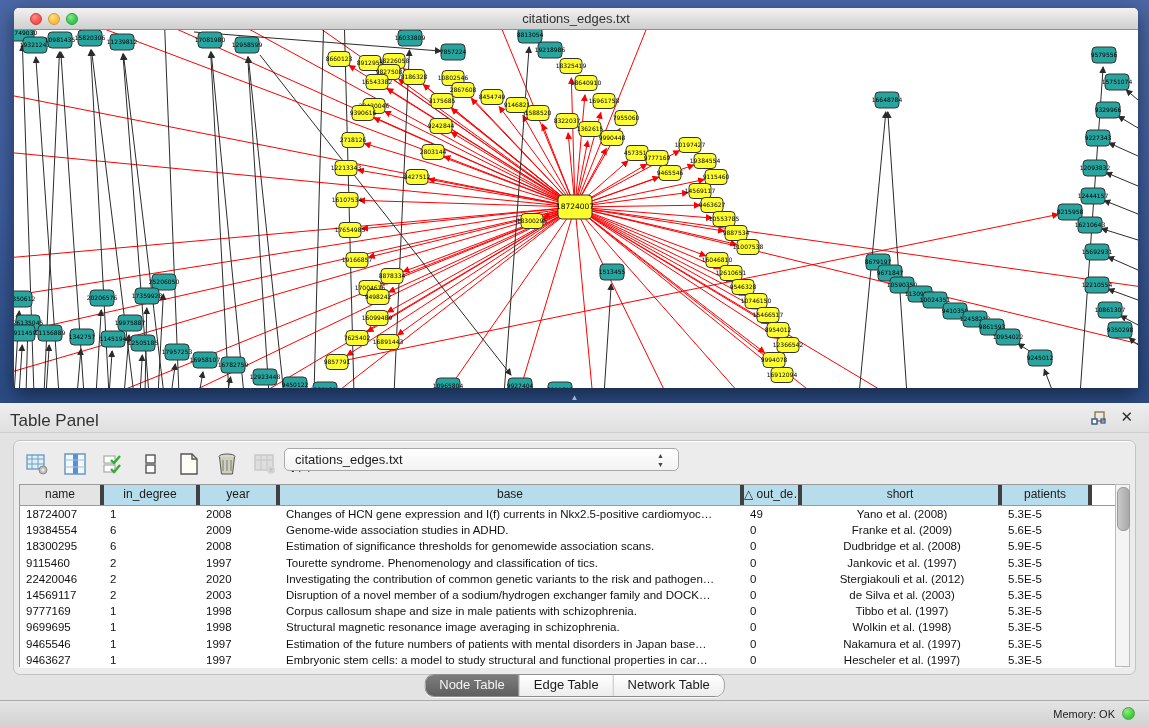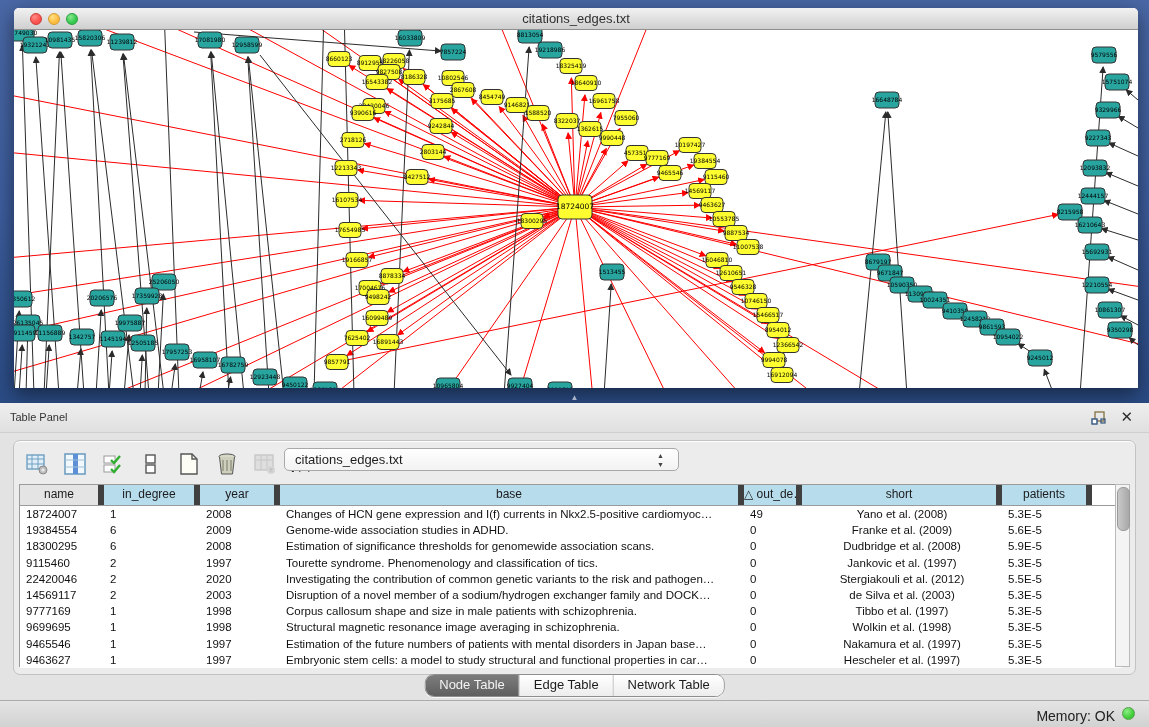--- a/index.html
+++ b/index.html
@@ -24,41 +24,41 @@
   .tl.grn{left:52px;background:radial-gradient(circle at 35% 30%,#8ae88f,#35c94e 60%);border:1px solid #2a9f3c;}
   .wtitle{position:absolute;left:0;right:0;top:3px;text-align:center;
     font-size:13px;color:#303030;}
   #graph-svg{position:absolute;left:0;top:22px;background:#fff;display:block;}
   .splitter-grip{position:absolute;left:50%;top:394px;transform:translateX(-50%);
     color:#aab4c8;font-size:8px;line-height:8px;}
   
   .tpanel{position:absolute;left:0;top:403px;width:1149px;height:324px;background:#e3e3e3;}
   .tpanel-header{position:absolute;left:0;top:0;width:100%;height:30px;
     background:linear-gradient(#eeeeee,#e0e0e0);border-bottom:1px solid #cfcfcf;box-sizing:border-box;}
-  .tpanel-title{position:absolute;left:10px;top:8px;font-size:11px;color:#333;}
+  .tpanel-title{position:absolute;left:10px;top:8px;font-size:17px;color:#333;}
   .tpanel-float{position:absolute;right:42px;top:7px;width:16px;height:16px;cursor:pointer;}
   .tpanel-close{position:absolute;right:16px;top:5px;font-size:15px;font-weight:bold;color:#2d2d2d;cursor:pointer;}
   .tcontainer{position:absolute;left:13px;top:37px;width:1123px;height:235px;
     background:#ececec;border:1px solid #c2c2c2;border-radius:7px;
     box-shadow:inset 0 1px 0 #ffffff;box-sizing:border-box;}
   .toolbar{position:absolute;left:10px;top:8px;height:30px;display:flex;align-items:center;gap:12px;}
   .tbtn{width:26px;height:26px;display:flex;align-items:center;justify-content:center;cursor:pointer;}
   .fx{font-family:"Liberation Serif","DejaVu Serif",serif;font-style:italic;font-weight:bold;font-size:15px;color:#222;}
   .dropdown{position:absolute;left:270px;top:7px;width:395px;height:23px;
     background:linear-gradient(#ffffff,#f2f2f2);border:1px solid #a9a9a9;border-radius:5px;
     box-sizing:border-box;cursor:pointer;}
   .dropdown .val{position:absolute;left:10px;top:3px;font-size:13px;color:#1d1d1d;}
   .dd-arrows{position:absolute;right:14px;top:2px;font-size:7px;line-height:9px;color:#444;text-align:center;}
   
   .dtable{position:absolute;left:5px;top:43px;width:1104px;height:183px;
     background:#fff;border:1px solid #9a9a9a;box-sizing:border-box;}
   .thead,.trow{display:grid;grid-template-columns:84px 96px 80px 464px 58px 200px 90px 1fr;}
   .thead{height:20px;border-bottom:1px solid #9a9a9a;}
   .th{font-size:12px;color:#1c1c1c;text-align:center;line-height:19px;
-    background:#b7dcec;border-right:6px solid #404040;overflow:hidden;white-space:nowrap;box-sizing:border-box;cursor:pointer;}
+    background:#b7dcec;border-right:4px solid #404040;overflow:hidden;white-space:nowrap;box-sizing:border-box;cursor:pointer;}
   .th.gray{background:#e4e4e4;}
   .th.filler{background:#ffffff;border-right:none;cursor:default;}
   .trow{height:16.2px;background:#fff;}
   .td{font-size:11.5px;color:#111;line-height:16px;white-space:nowrap;overflow:hidden;
     padding-left:6px;box-sizing:border-box;}
   .td.c-short{text-align:center;padding-left:0;}
   .vscroll{position:absolute;right:5px;top:43px;width:15px;height:183px;
     background:#f4f4f4;border:1px solid #b9b9b9;box-sizing:border-box;}
   .vthumb{position:absolute;left:1px;top:2px;width:11px;height:42px;border-radius:6px;
     background:linear-gradient(90deg,#c9c9c9,#a8a8a8);border:1px solid #9a9a9a;cursor:pointer;}
@@ -66,21 +66,21 @@
   .tabs{position:absolute;left:50%;top:271px;transform:translateX(-50%);
     display:flex;height:21px;border:1px solid #8e8e8e;border-radius:9px;overflow:hidden;
     background:#fff;box-shadow:0 1px 0 rgba(255,255,255,.7);}
   .tab{padding:0 14px;font-size:13px;line-height:20px;color:#1c1c1c;background:linear-gradient(#ffffff,#ededed);
     border-right:1px solid #b5b5b5;cursor:pointer;white-space:nowrap;}
   .tab:last-child{border-right:none;text-align:right;}
   .tab.selected{background:linear-gradient(#7d7d7d,#5f5f5f);color:#f4f4f4;}
   
   .statusbar{position:absolute;left:0;top:297px;width:100%;height:27px;
     background:linear-gradient(#e4e4e4,#d2d2d2);border-top:1px solid #ababab;box-sizing:border-box;}
-  .memlabel{position:absolute;right:34px;top:7px;font-size:14px;color:#222;}
+  .memlabel{position:absolute;right:34px;top:7px;font-size:11px;color:#222;}
   .memdot{position:absolute;right:14px;top:6px;width:13px;height:13px;border-radius:50%;
     background:radial-gradient(circle at 35% 30%,#8dee86,#3ecb36 65%);border:1px solid #57a04f;box-sizing:border-box;}
 </style>
 </head>
 <body>
 
 <div class="desktop">
   <div class="gwindow">
     <div class="titlebar">
       <span class="tl red"></span>

